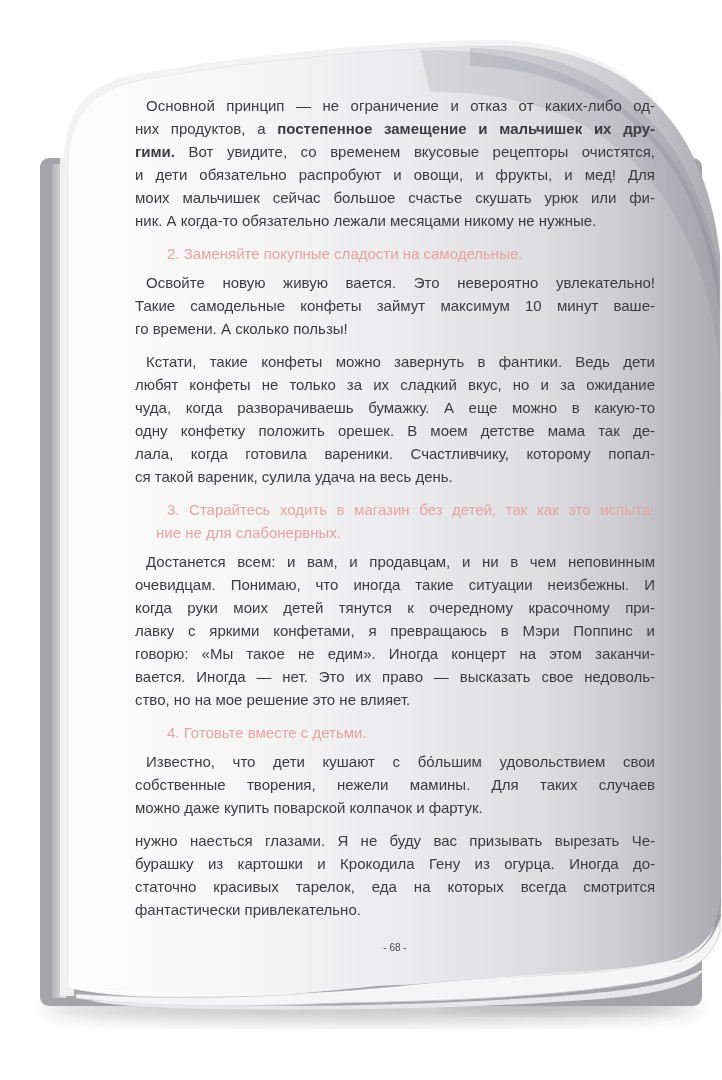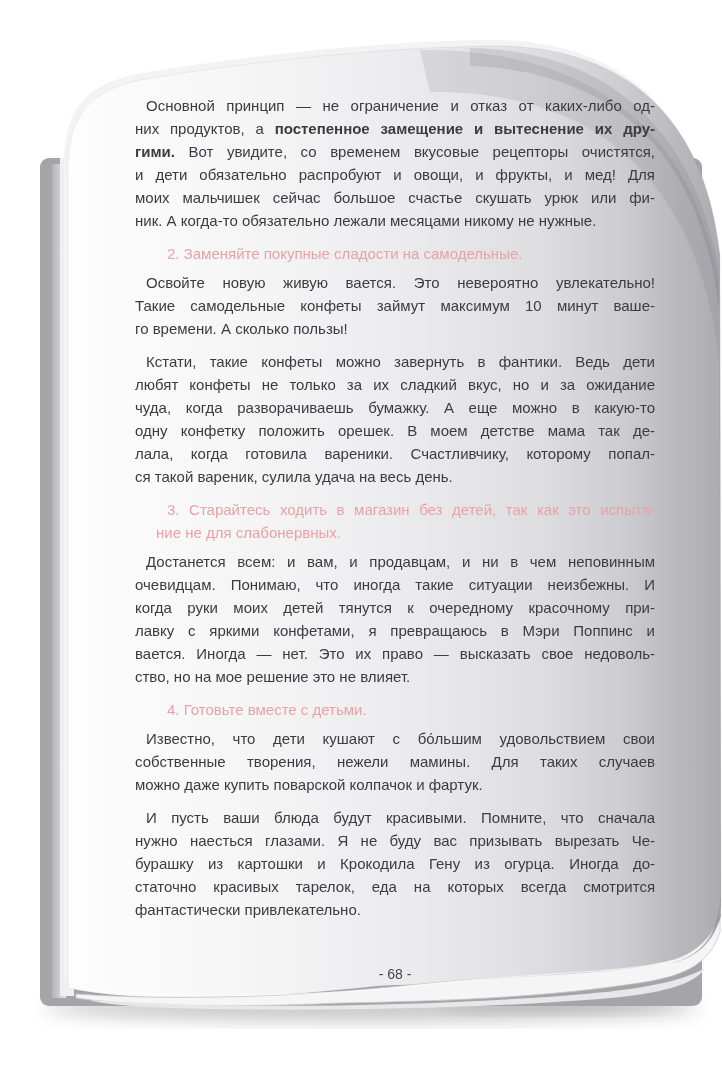--- a/index.html
+++ b/index.html
@@ -31,24 +31,23 @@
     white-space: normal;
   }
   .line.last { text-align-last: left; -moz-text-align-last: left; }
   .line.first { padding-left: 11px; }
   .line b { font-weight: 700; color: inherit; }
 
   .page-number {
     position: absolute;
     left: 135px; top: 942px; width: 520px;
     text-align: center;
-    font-size: 14px;
+    font-size: 10px;
     color: var(--pagenum-color, #47474b);
     z-index: 5;
-    margin-top: 24px;
   }
 </style>
 </head>
 <body>
 
 <div class="scene">
 
   <svg class="book-art" width="722" height="1080" viewBox="0 0 722 1080">
     <defs>
       <linearGradient id="pageGrad" x1="0" y1="0" x2="1" y2="0">
@@ -108,21 +107,21 @@
              C 695 985 660 994 600 999
              C 470 1009 300 1012 170 1008
              C 130 1006 100 1004 90 1000 Z" fill="#e7e7e9"></path>
     <path d="M 76 988 C 200 1000 330 996 430 984 C 540 972 620 974 675 960" fill="none" stroke="#ffffff" stroke-width="1.2" opacity="0.7"></path>
     <path d="M 721 898 C 717 936 702 955 672 963 C 696 958 714 942 721 916 Z" fill="rgba(80,80,88,0.45)"></path>
   </svg>
 
   <div class="page-text">
       <div class="block paragraph">
         <div class="line first"><span>Основной принцип — не ограничение и отказ от каких-либо од-</span></div>
-        <div class="line"><span>них продуктов, а </span><b>постепенное замещение и вытеснение их дру-</b></div>
+        <div class="line"><span>них продуктов, а </span><b>постепенное замещение и мальчишек их дру-</b></div>
         <div class="line"><b>гими.</b><span> Вот увидите, со временем вкусовые рецепторы очистятся,</span></div>
         <div class="line"><span>и дети обязательно распробуют и овощи, и фрукты, и мед! Для</span></div>
         <div class="line"><span>моих мальчишек сейчас большое счастье скушать урюк или фи-</span></div>
         <div class="line last"><span>ник. А когда-то обязательно лежали месяцами никому не нужные.</span></div>
       </div>
       <div class="block heading">
         <div class="line first last"><span>2. Заменяйте покупные сладости на самодельные.</span></div>
       </div>
       <div class="block paragraph">
         <div class="line first"><span>Освойте новую живую вается. Это невероятно увлекательно!</span></div>
@@ -139,33 +138,33 @@
       </div>
       <div class="block heading">
         <div class="line first"><span>3. Старайтесь ходить в магазин без детей, так как это испыта-</span></div>
         <div class="line last"><span>ние не для слабонервных.</span></div>
       </div>
       <div class="block paragraph">
         <div class="line first"><span>Достанется всем: и вам, и продавцам, и ни в чем неповинным</span></div>
         <div class="line"><span>очевидцам. Понимаю, что иногда такие ситуации неизбежны. И</span></div>
         <div class="line"><span>когда руки моих детей тянутся к очередному красочному при-</span></div>
         <div class="line"><span>лавку с яркими конфетами, я превращаюсь в Мэри Поппинс и</span></div>
+        <div class="line"><span>говорю: «Мы такое не едим». Иногда концерт на этом заканчи-</span></div>
         <div class="line"><span>вается. Иногда — нет. Это их право — высказать свое недоволь-</span></div>
         <div class="line last"><span>ство, но на мое решение это не влияет.</span></div>
       </div>
       <div class="block heading">
         <div class="line first last"><span>4. Готовьте вместе с детьми.</span></div>
       </div>
       <div class="block paragraph">
         <div class="line first"><span>Известно, что дети кушают с бо́льшим удовольствием свои</span></div>
         <div class="line"><span>собственные творения, нежели мамины. Для таких случаев</span></div>
         <div class="line last"><span>можно даже купить поварской колпачок и фартук.</span></div>
       </div>
       <div class="block paragraph">
-        <div class="line first"><span>И пусть ваши блюда будут красивыми. Помните, что сначала</span></div>
         <div class="line"><span>нужно наесться глазами. Я не буду вас призывать вырезать Че-</span></div>
         <div class="line"><span>бурашку из картошки и Крокодила Гену из огурца. Иногда до-</span></div>
         <div class="line"><span>статочно красивых тарелок, еда на которых всегда смотрится</span></div>
         <div class="line last"><span>фантастически привлекательно.</span></div>
       </div>
     </div>
 
   <div class="page-number">- 68 -</div>
 </div>
 

